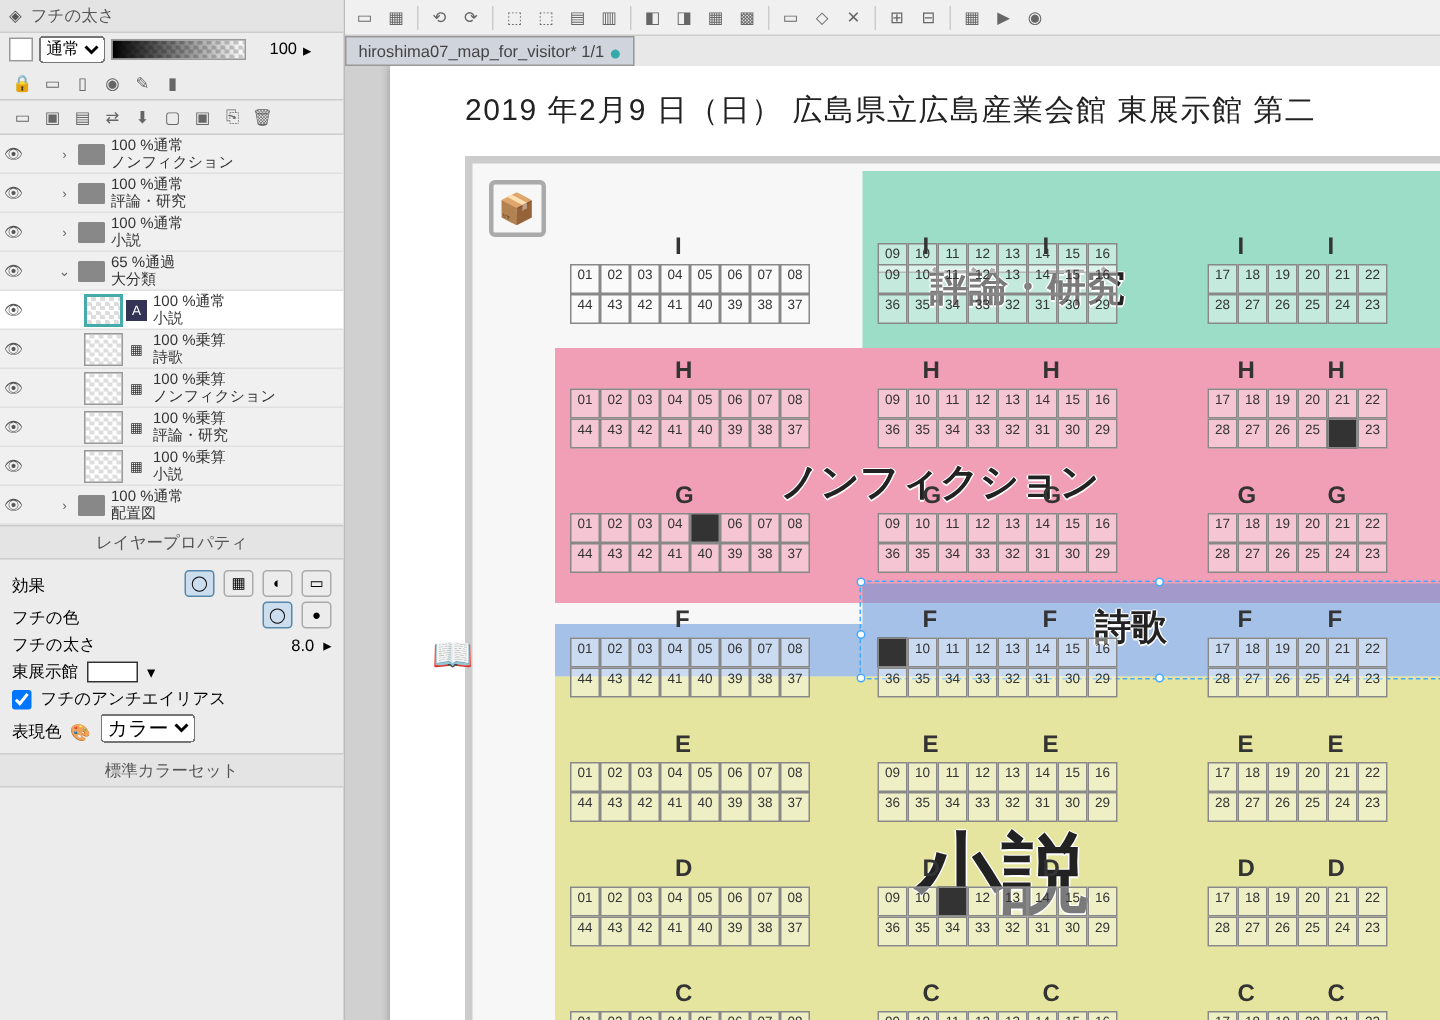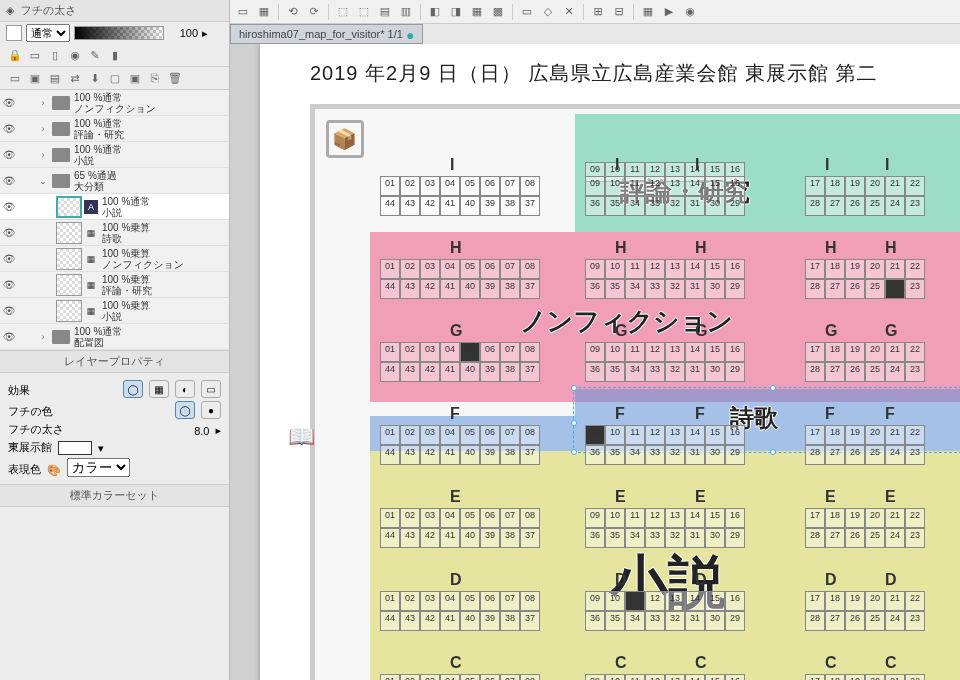--- a/index.html
+++ b/index.html
@@ -277,20 +277,24 @@
       <span style="flex:1"></span>
       <span>8.0</span>
       <span>▸</span>
     </div>
     <div class="erow">
       <span>東展示館</span>
       <span class="colorsw"></span>
       <span>▾</span>
     </div>
     <div class="erow">
+      <input type="checkbox" checked="" style="">
+      <span>フチのアンチエイリアス</span>
+    </div>
+    <div class="erow">
       <span>表現色</span>
       <span>🎨</span>
       <select><option>カラー</option></select>
     </div>
   </div>
   <div class="lp-section">
     <span>標準カラーセット</span>
   </div>
 </div>
 

